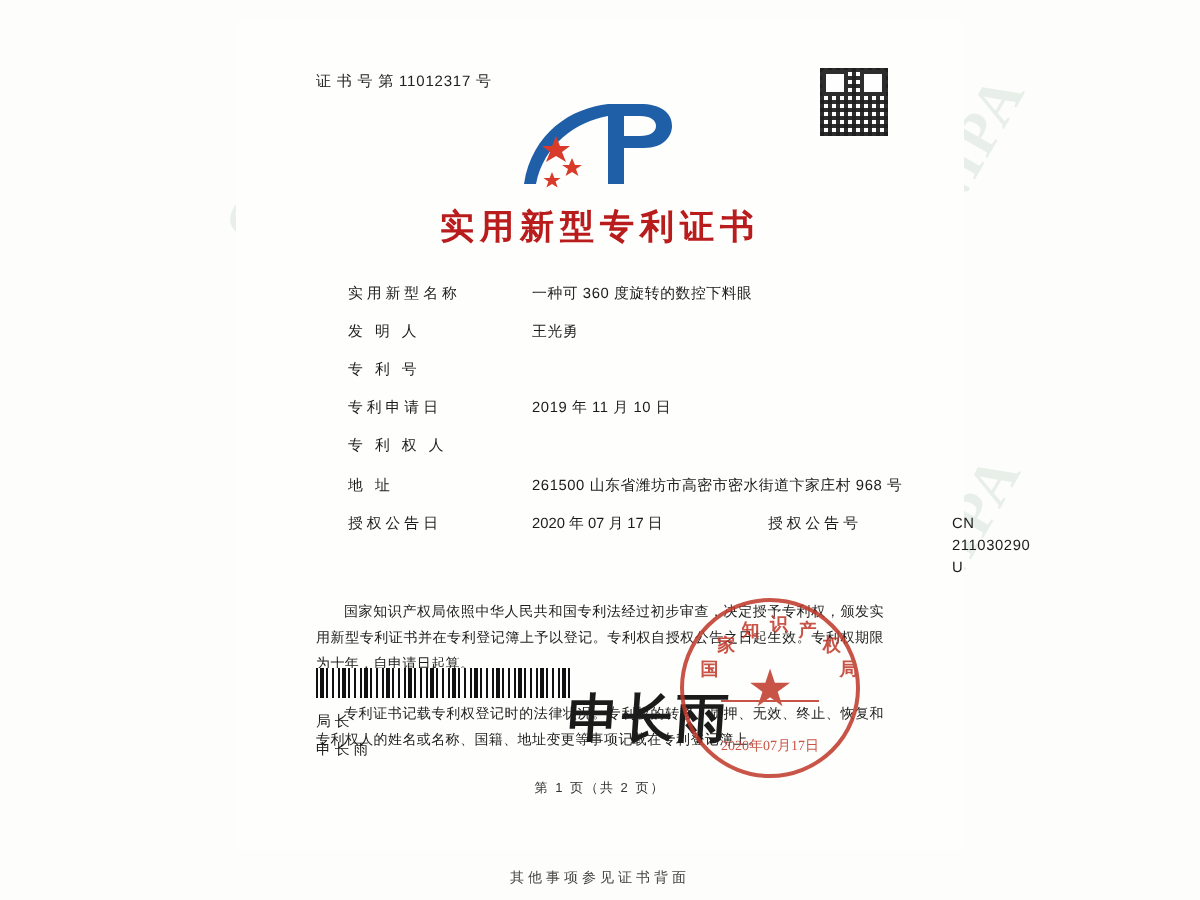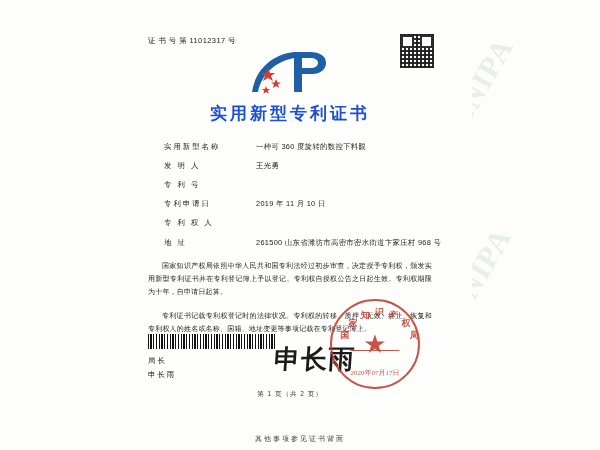--- a/index.html
+++ b/index.html
@@ -15,21 +15,21 @@
   }
   .page {
     position: relative;
     width: 600px;
     height: 450px;
     background: #fdfdfb;
   }
   
   .cert {
     position: absolute;
-    left: 108px;
+    left: 118px;
     top: 10px;
     width: 364px;
     height: 415px;
     background: #fefefc;
   }
   .border-outer {
     position: absolute;
     left: 0; top: 0; right: 0; bottom: 0;
     border: 2px solid #2a7a3e;
   }
@@ -115,21 +115,21 @@
     width: 96px;
     height: 50px;
   }
   .logo svg { display: block; }
 
   .title {
     text-align: center;
     font-family: "Liberation Serif", serif;
     font-size: 17px;
     font-weight: bold;
-    color: #1d4ed8;
+    color: #b91c1c;
     letter-spacing: 3px;
     margin-top: 2px;
   }
 
   .fields {
     margin: 16px 0 0 22px;
     font-size: 7.4px;
     color: #1c1c1c;
     line-height: 1.5;
   }
@@ -321,20 +321,26 @@
           <div class="flabel">专利申请日</div>
           <div class="fvalue">2019 年 11 月 10 日</div>
         </div>
         <div class="frow">
           <div class="flabel">专 利 权 人</div>
         </div>
         <div class="frow">
           <div class="flabel">地 址</div>
           <div class="fvalue">261500 山东省潍坊市高密市密水街道卞家庄村 968 号</div>
         </div>
+        <div class="frow two">
+          <div class="flabel">授权公告日</div>
+          <div class="mid">2020 年 07 月 17 日</div>
+          <div class="flabel">授权公告号</div>
+          <div class="fvalue">CN 211030290 U</div>
+        </div>
       </div>
 
       <div class="para">国家知识产权局依照中华人民共和国专利法经过初步审查，决定授予专利权，颁发实用新型专利证书并在专利登记簿上予以登记。专利权自授权公告之日起生效。专利权期限为十年，自申请日起算。</div>
       <div class="para">专利证书记载专利权登记时的法律状况。专利权的转移、质押、无效、终止、恢复和专利权人的姓名或名称、国籍、地址变更等事项记载在专利登记簿上。</div>
 
       <div class="barcode"></div>
 
       <div class="sigblock">
         <div>局长</div>
         <div>申长雨</div>

